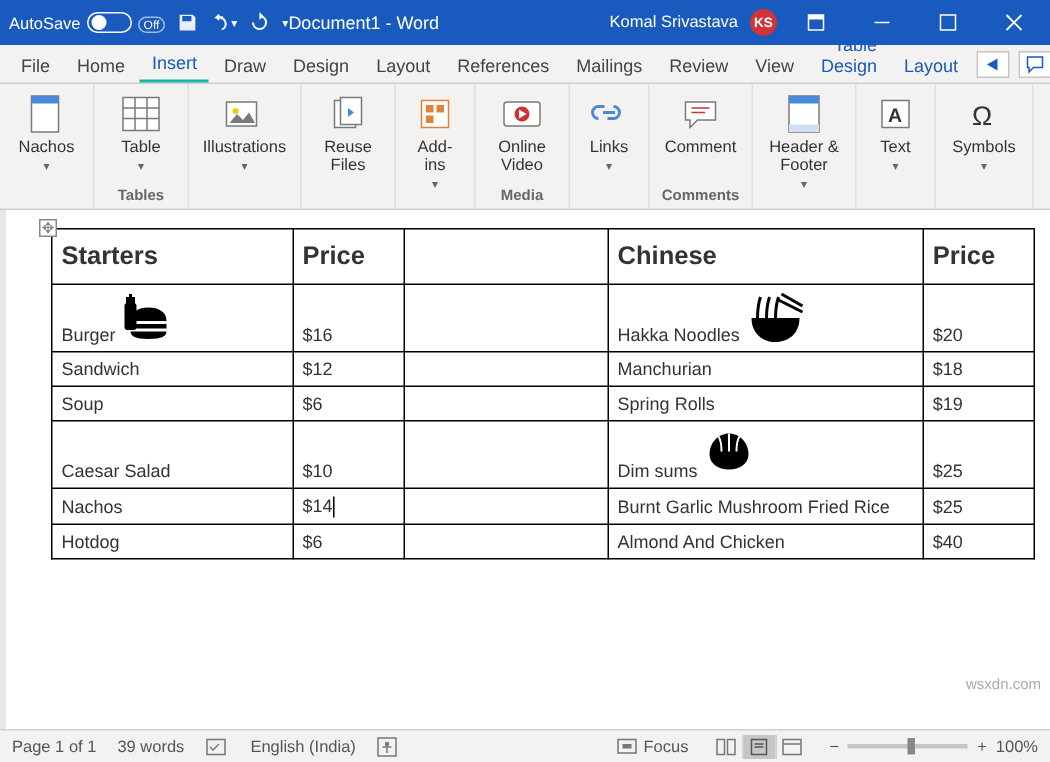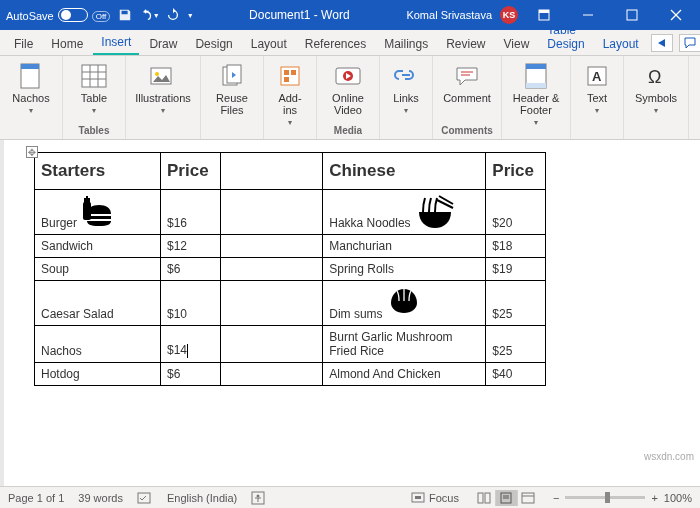--- a/index.html
+++ b/index.html
@@ -4,46 +4,46 @@
 <style>
   * { box-sizing: border-box; font-family: "Segoe UI", Arial, sans-serif; }
   body { margin: 0; width: 700px; height: 508px; background: #fff; overflow: hidden; font-size: 12px; color: #333; }
   
   .titlebar { height: 30px; background: #185abd; color: #fff; display: flex; align-items: center; padding: 0 6px; }
   .tb-left { display: flex; align-items: center; gap: 6px; }
   .autosave { display: flex; align-items: flex-end; gap: 4px; font-size: 11px; }
   .toggle-off { width: 30px; height: 14px; border: 1px solid #fff; border-radius: 8px; display: inline-flex; align-items: center; padding: 0 2px; }
   .toggle-knob { width: 10px; height: 10px; background: #fff; border-radius: 50%; }
   .qat-icon { width: 18px; height: 18px; display: flex; align-items: center; justify-content: center; }
-  .tb-center { flex: 1; text-align: center; font-size: 12px; }
+  .tb-center { flex: 1; font-size: 12px; }
   .tb-right { display: flex; align-items: center; gap: 8px; }
   .user-badge { width: 18px; height: 18px; border-radius: 50%; background: #d13438; display: flex; align-items: center; justify-content: center; font-size: 9px; font-weight: bold; }
   .win-btn { width: 36px; height: 30px; display: flex; align-items: center; justify-content: center; }
   
   .tabs { height: 26px; background: #f3f2f1; display: flex; align-items: flex-end; border-bottom: 1px solid #d0cfce; padding: 0 6px; gap: 2px; }
   .tab { padding: 4px 8px; font-size: 12px; color: #444; cursor: pointer; }
   .tab.active { color: #185abd; border-bottom: 2px solid #14b8a6; }
-  .tab.context { color: #185abd; }
+  .tab.context { color: #185abd; text-align: right; }
   .tabs-spacer { flex: 1; }
   .tabs-right { display: flex; gap: 6px; padding-bottom: 3px; }
   .mini-icon { width: 22px; height: 18px; border: 1px solid #c8c6c4; display: flex; align-items: center; justify-content: center; font-size: 10px; color: #185abd; background:#fff;}
   
   .ribbon { height: 84px; background: #f3f2f1; border-bottom: 1px solid #d0cfce; display: flex; }
   .group { border-right: 1px solid #e1dfdd; padding: 4px 6px 2px 6px; display: flex; flex-direction: column; justify-content: space-between; }
   .group-items { display: flex; gap: 4px; align-items: flex-start; flex:1;}
   .big-btn { width: 50px; display: flex; flex-direction: column; align-items: center; gap: 2px; padding: 2px; cursor: pointer; text-align:center;}
   .big-btn .icon { width: 28px; height: 28px; display: flex; align-items: center; justify-content: center; }
   .big-btn .lbl { font-size: 11px; line-height: 12px; color: #333; }
   .drop-arrow { font-size: 8px; color: #666; }
   .group-label { text-align: center; font-size: 10px; color: #666; padding: 1px 0; font-weight: bold; }
   
   .doc-area { position: relative; height: 346px; background: #fff; overflow: hidden; border-left: 4px solid #e8e8e8;}
   .doc-inner { padding: 12px 30px 0 30px; }
   .sel-handle { position: absolute; left: 22px; top: 6px; width: 12px; height: 12px; border: 1px solid #888; display:flex; align-items:center; justify-content:center; font-size:10px; color:#888; background:#fff;}
-  table.menu { border-collapse: collapse; width: 512px; }
+  table.menu { border-collapse: collapse; width: 656px; }
   table.menu td, table.menu th { border: 1px solid #000; padding: 4px 6px; font-size: 12px; vertical-align: bottom; text-align: left; }
   table.menu th { font-weight: 800; font-size: 17px; padding: 8px 6px; }
   .col-name { width: 130px; }
   .col-price { width: 60px; }
   .col-gap { width: 110px; border-top: 1px solid #000; }
   .food-icon { width: 36px; height: 36px; display: inline-block; vertical-align: bottom; margin-left: 4px; }
   .cursor-cell { position: relative; }
   .text-cursor { display:inline-block; width:0; border-left:1px solid #000; height:14px; vertical-align:middle;}
   
   .statusbar { height: 22px; background: #f3f2f1; border-top: 1px solid #d0cfce; display: flex; align-items: center; padding: 0 8px; font-size: 11px; color: #555; gap: 14px; }

